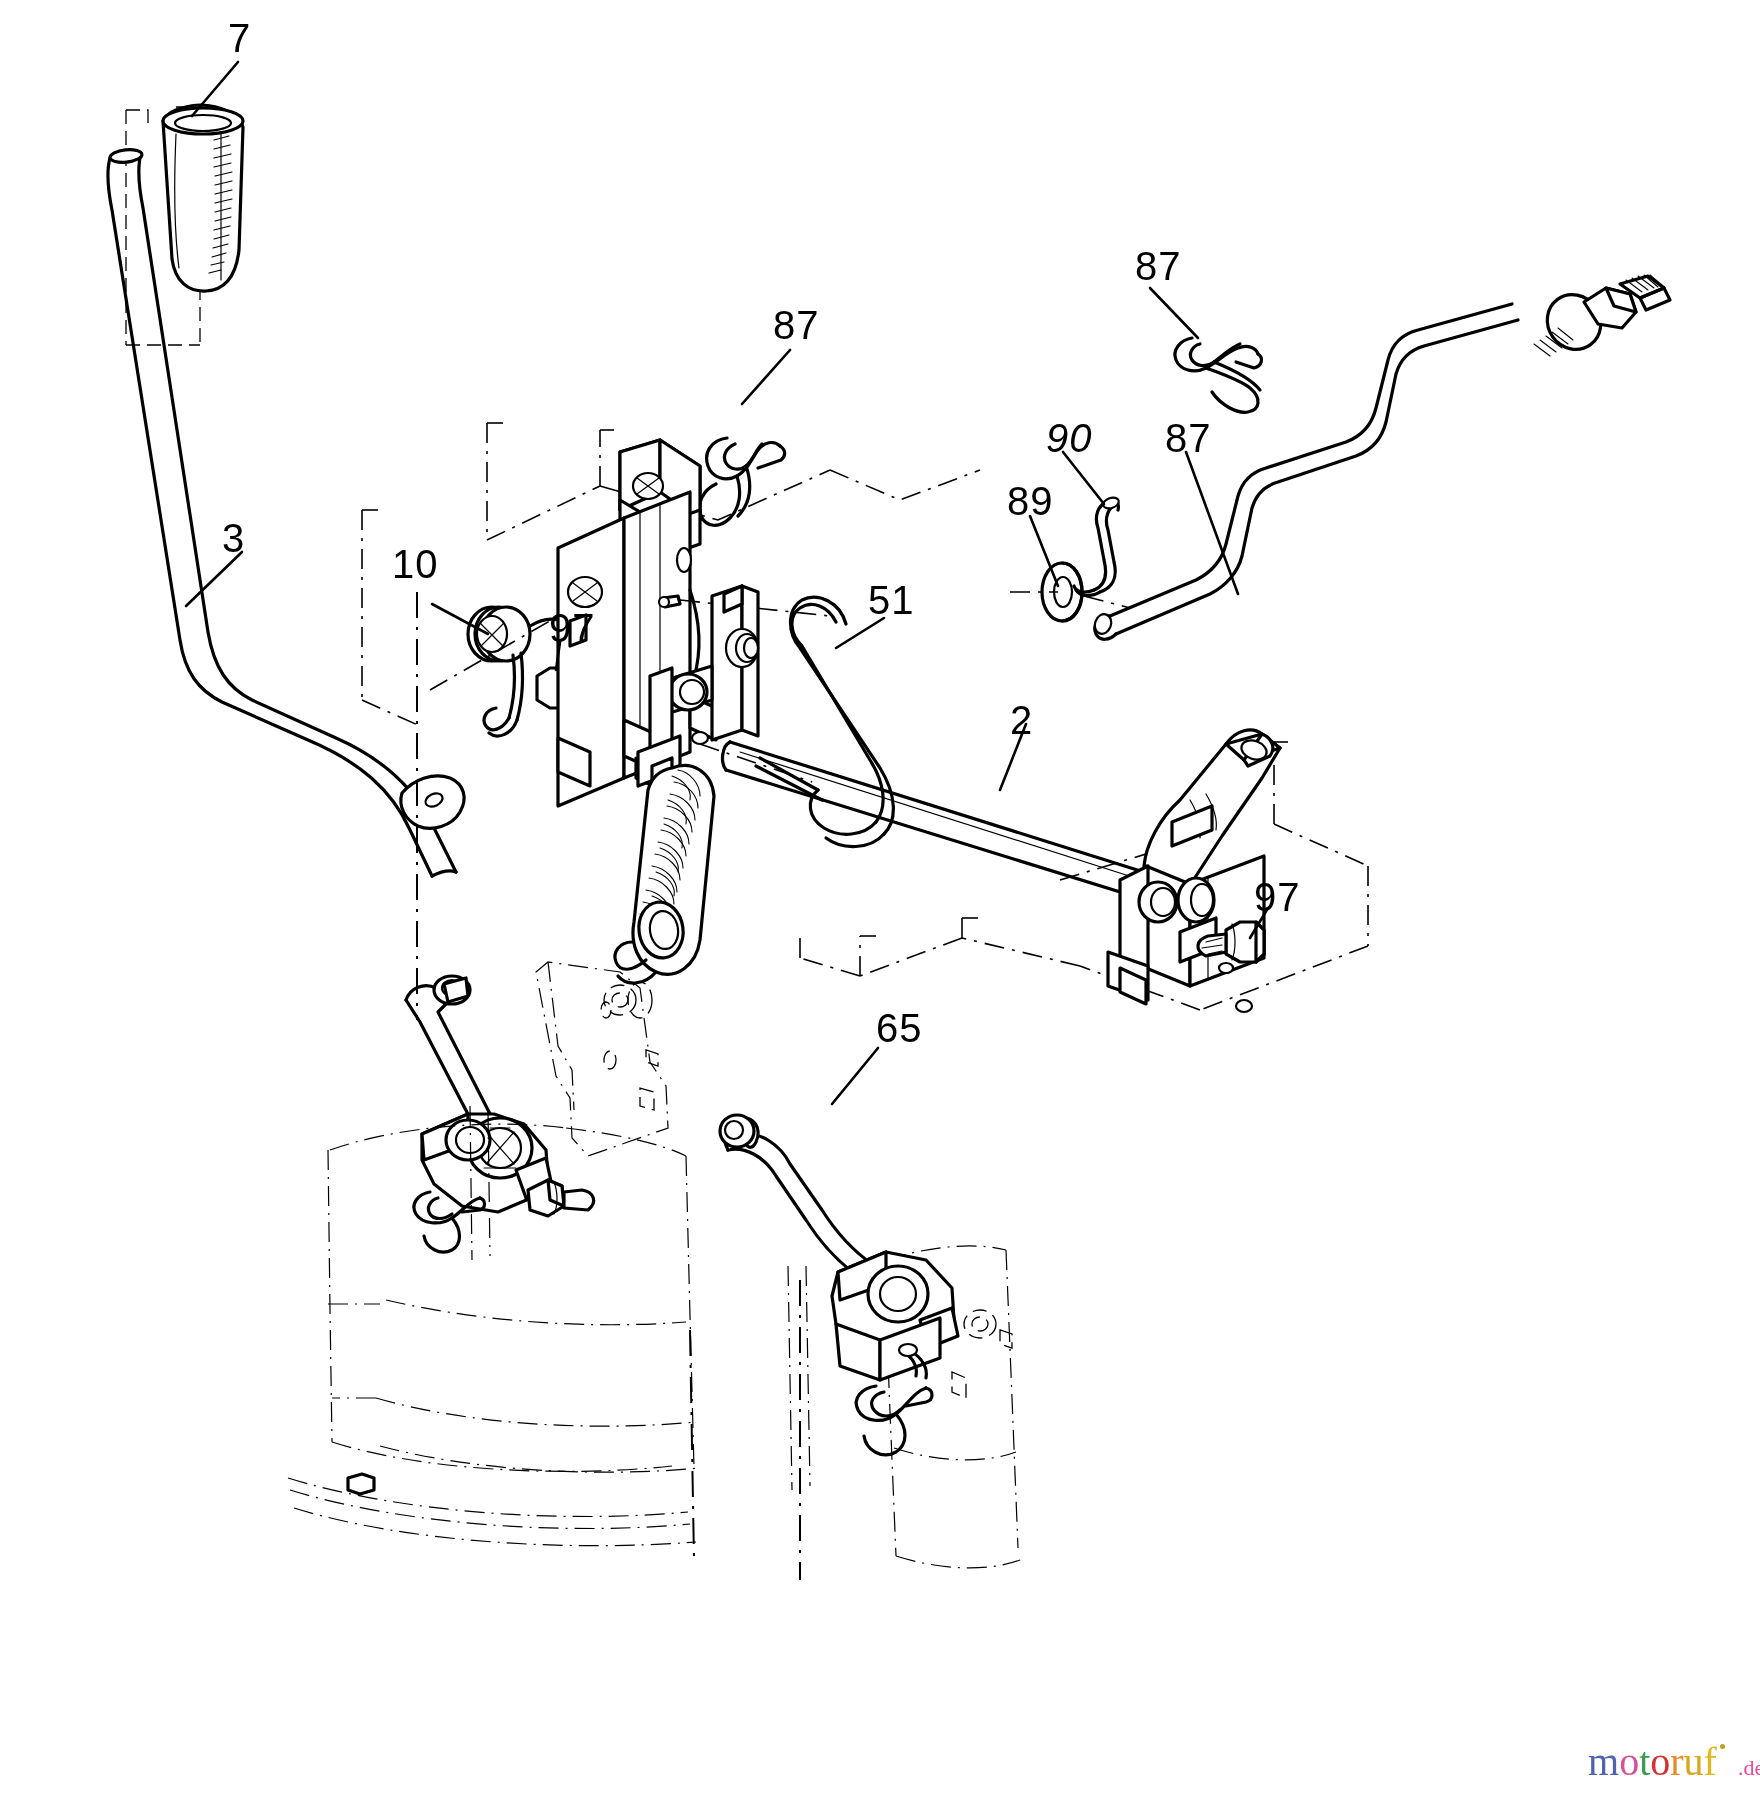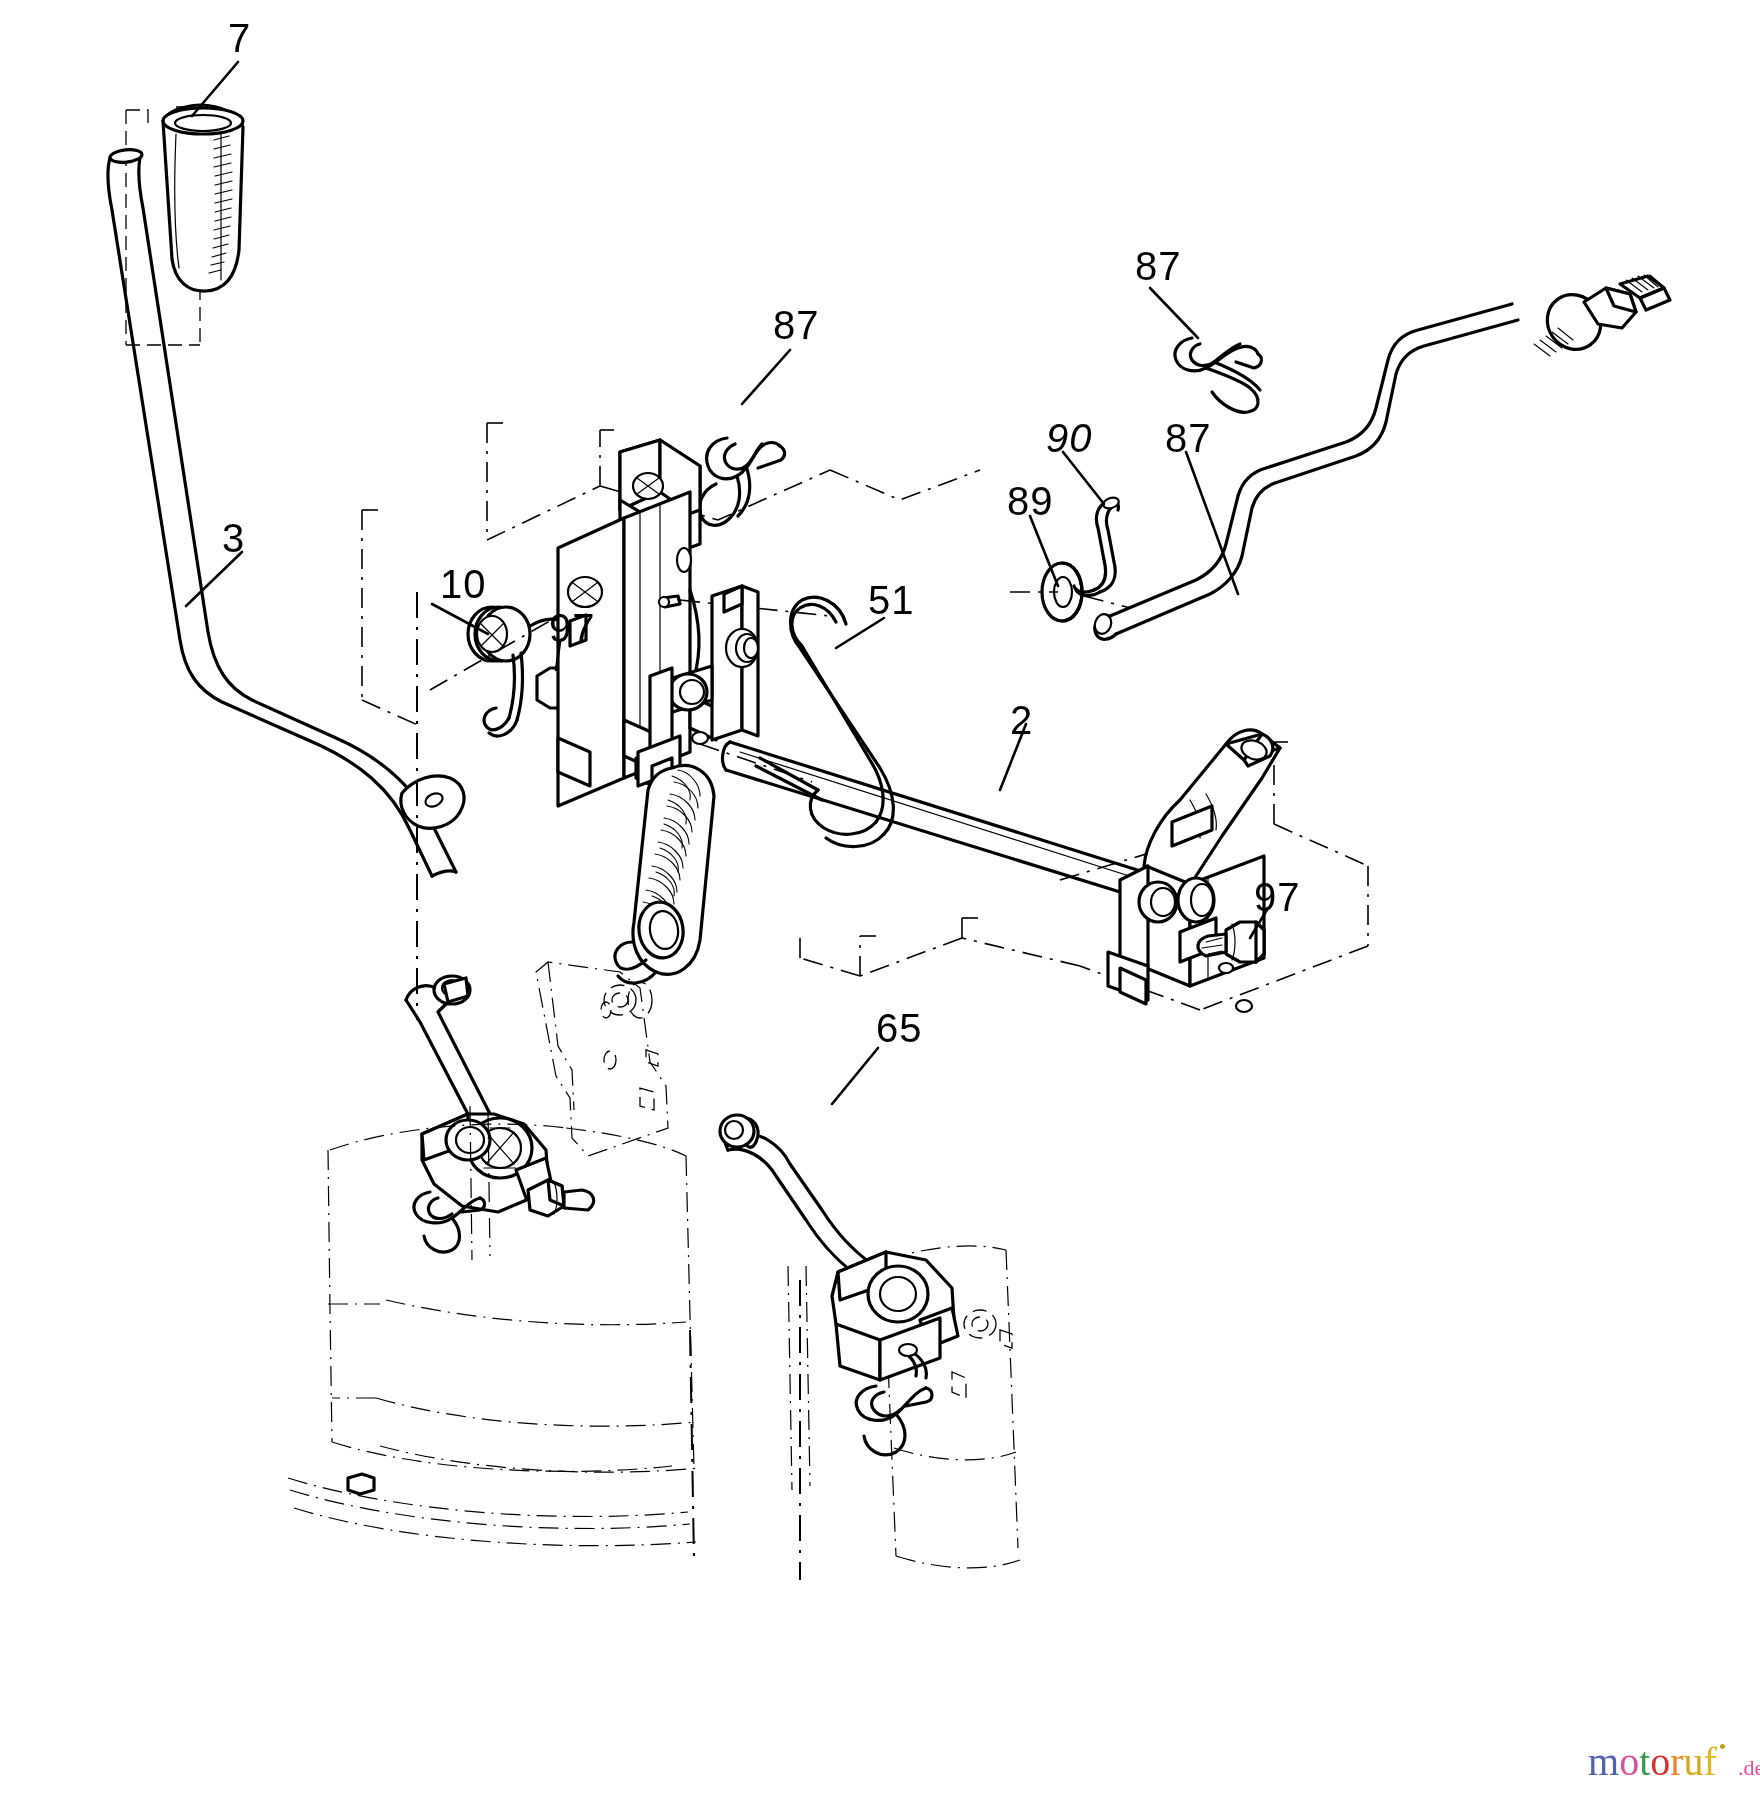--- a/index.html
+++ b/index.html
@@ -537,21 +537,21 @@
     </g>
   </svg>
 
   <div class="callout" style="left:228px; top:18px;">7</div>
   <div class="callout" style="left:773px; top:305px;">87</div>
   <div class="callout" style="left:1135px; top:246px;">87</div>
   <div class="callout" style="left:222px; top:518px;">3</div>
   <div class="callout" style="left:1046px; top:418px;font-style:italic;">90</div>
   <div class="callout" style="left:1165px; top:418px;">87</div>
   <div class="callout" style="left:1007px; top:481px;">89</div>
-  <div class="callout" style="left:392px; top:564px;margin-left:48px;">10</div>
+  <div class="callout" style="left:392px; top:544px;">10</div>
   <div class="callout" style="left:549px; top:608px;">97</div>
   <div class="callout" style="left:868px; top:580px;">51</div>
   <div class="callout" style="left:1010px; top:700px;">2</div>
   <div class="callout" style="left:1254px; top:877px;">97</div>
   <div class="callout" style="left:876px; top:1008px;">65</div>
 
   <div id="watermark">
     <span class="wm-l" style="color:#4f62b4;">m</span><span class="wm-l" style="color:#d94f9a;">o</span><span class="wm-l" style="color:#3a9b4e;">t</span><span class="wm-l" style="color:#d63030;">o</span><span class="wm-l" style="color:#e88a2a;">r</span><span class="wm-l" style="color:#d8a81c;">u</span><span class="wm-l" style="color:#e0b81e;">f</span><span class="wm-de">.de</span>
     <span class="wm-dot"></span>
   </div>

